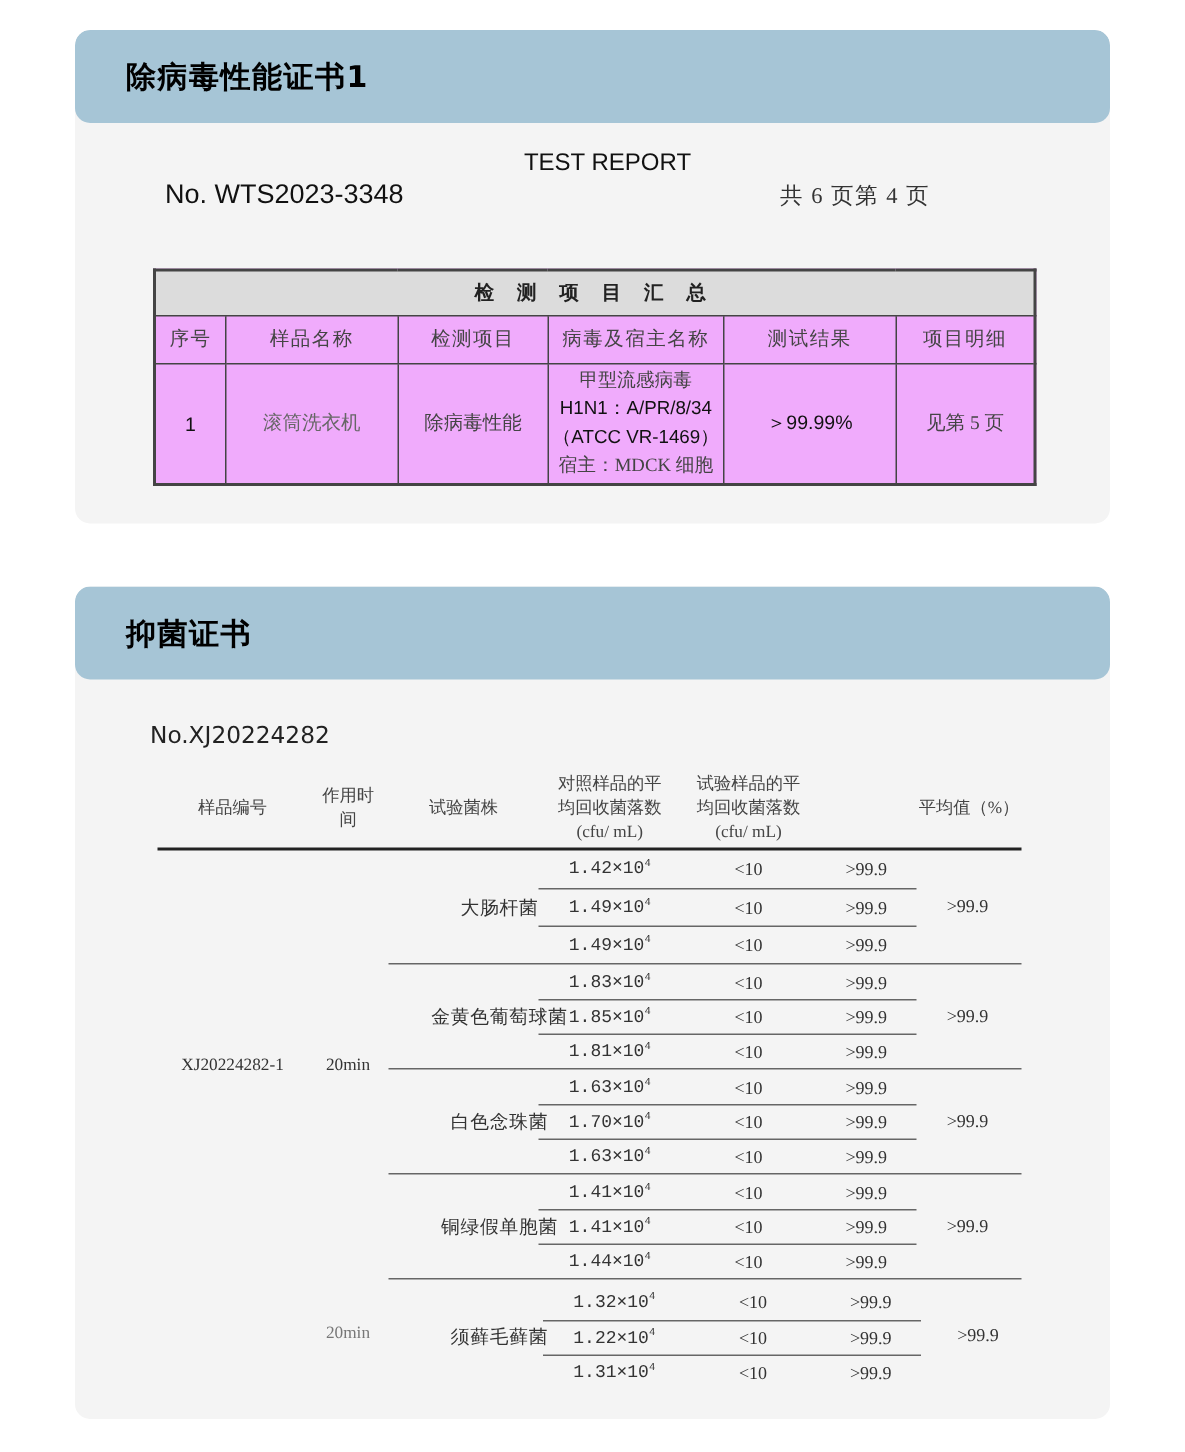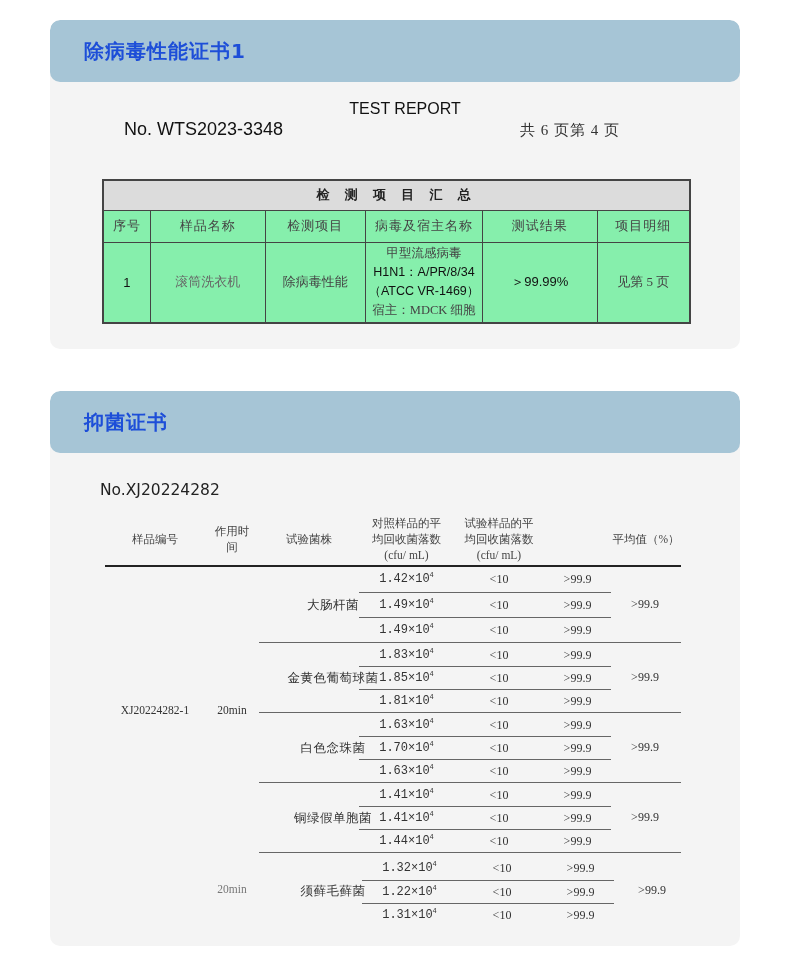--- a/index.html
+++ b/index.html
@@ -8,42 +8,42 @@
 
     .card {
       position: absolute; left: 50px; width: 690px;
       background: #f4f4f4; border-radius: 10px; overflow: hidden;
     }
     .card-header {
       height: 62px; background: #a6c5d6; border-radius: 10px;
       display: flex; align-items: center; padding-left: 34px;
     }
     .card-title {
-      color: #1d4ed8; font-weight: bold; font-size: 20px; letter-spacing: 1px;
+      color: #000000; font-weight: bold; font-size: 20px; letter-spacing: 1px;
       font-family: "DejaVu Sans", sans-serif;
     }
 
     
     #card1 { top: 20px; height: 329px; }
     .report-title {
       position: absolute; top: 80px; left: 0; width: 100%;
       text-align: center; padding-left: 20px;
       font-family: "Liberation Sans", sans-serif; font-size: 16px; color: #111;
     }
     .report-no {
       position: absolute; top: 99px; left: 60px;
-      font-family: "Liberation Sans", sans-serif; font-size: 18px; color: #111; margin-left: 14px;
+      font-family: "Liberation Sans", sans-serif; font-size: 18px; color: #111;
     }
     .report-page {
       position: absolute; top: 101px; left: 470px;
       font-family: "Liberation Serif", serif; font-size: 15px; color: #333; letter-spacing: 1px;
     }
     .summary-table {
       position: absolute; top: 159px; left: 52px; width: 589px;
-      border-collapse: collapse; background: #86efac;
+      border-collapse: collapse; background: #f0abfc;
       border: 2px solid #444;
     }
     .summary-table td, .summary-table th {
       border: 1.5px solid #444; text-align: center; vertical-align: middle;
       font-family: "Liberation Serif", serif; font-size: 13px; color: #444;
     }
     .summary-table .caption-row th {
       background: #dcdcdc; height: 30px; font-weight: bold; letter-spacing: 6px; color: #222; font-size: 13px;
     }
     .summary-table .head-row th { height: 32px; font-weight: normal; color: #444; letter-spacing: 1px; }

